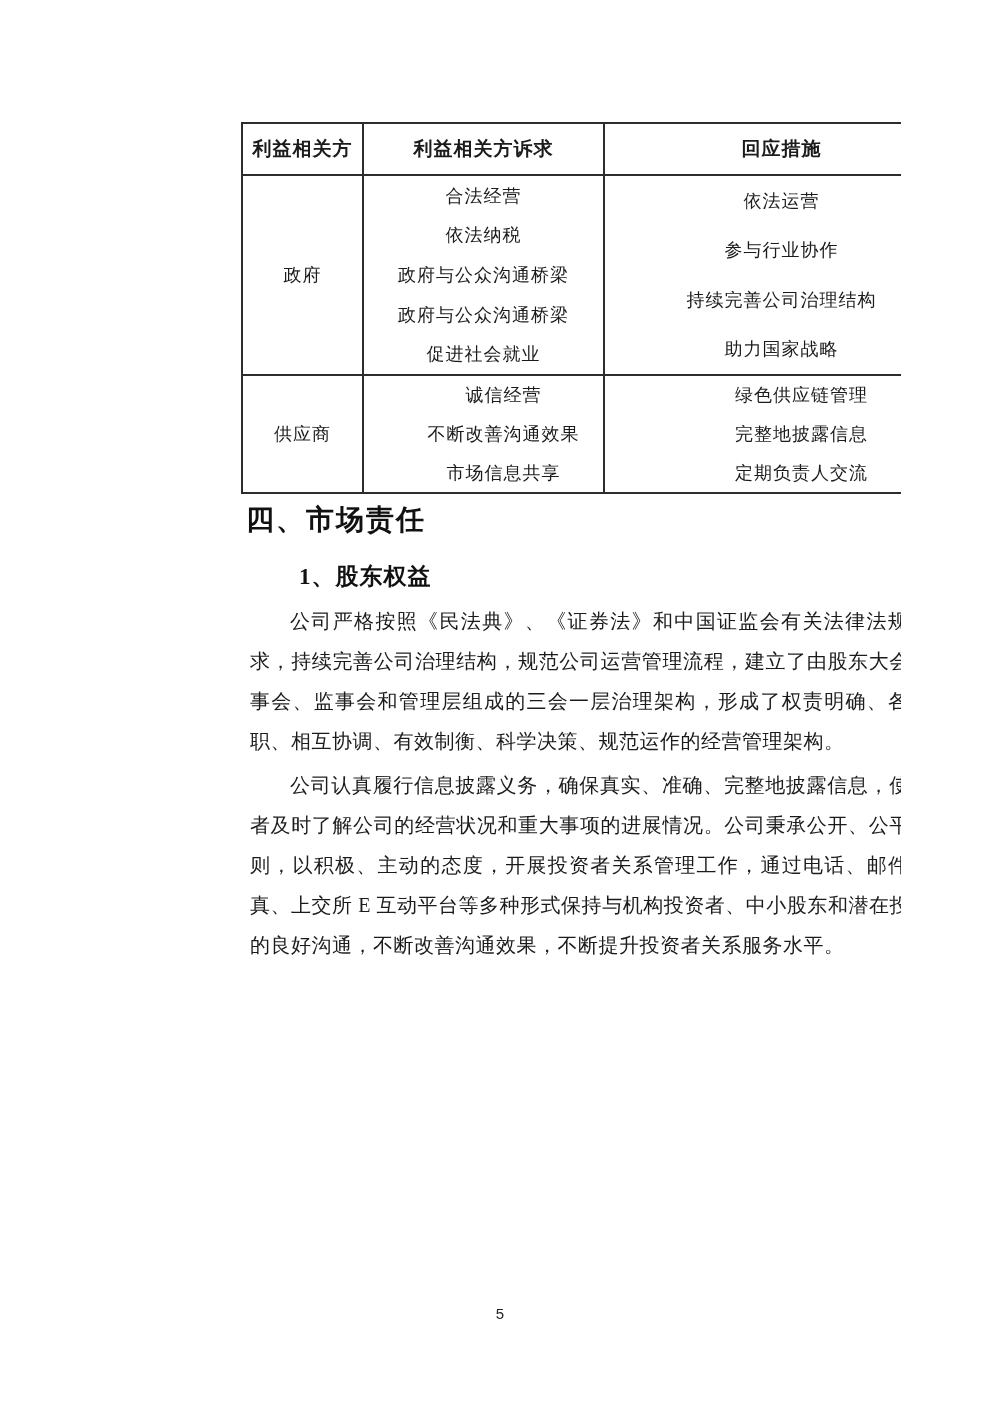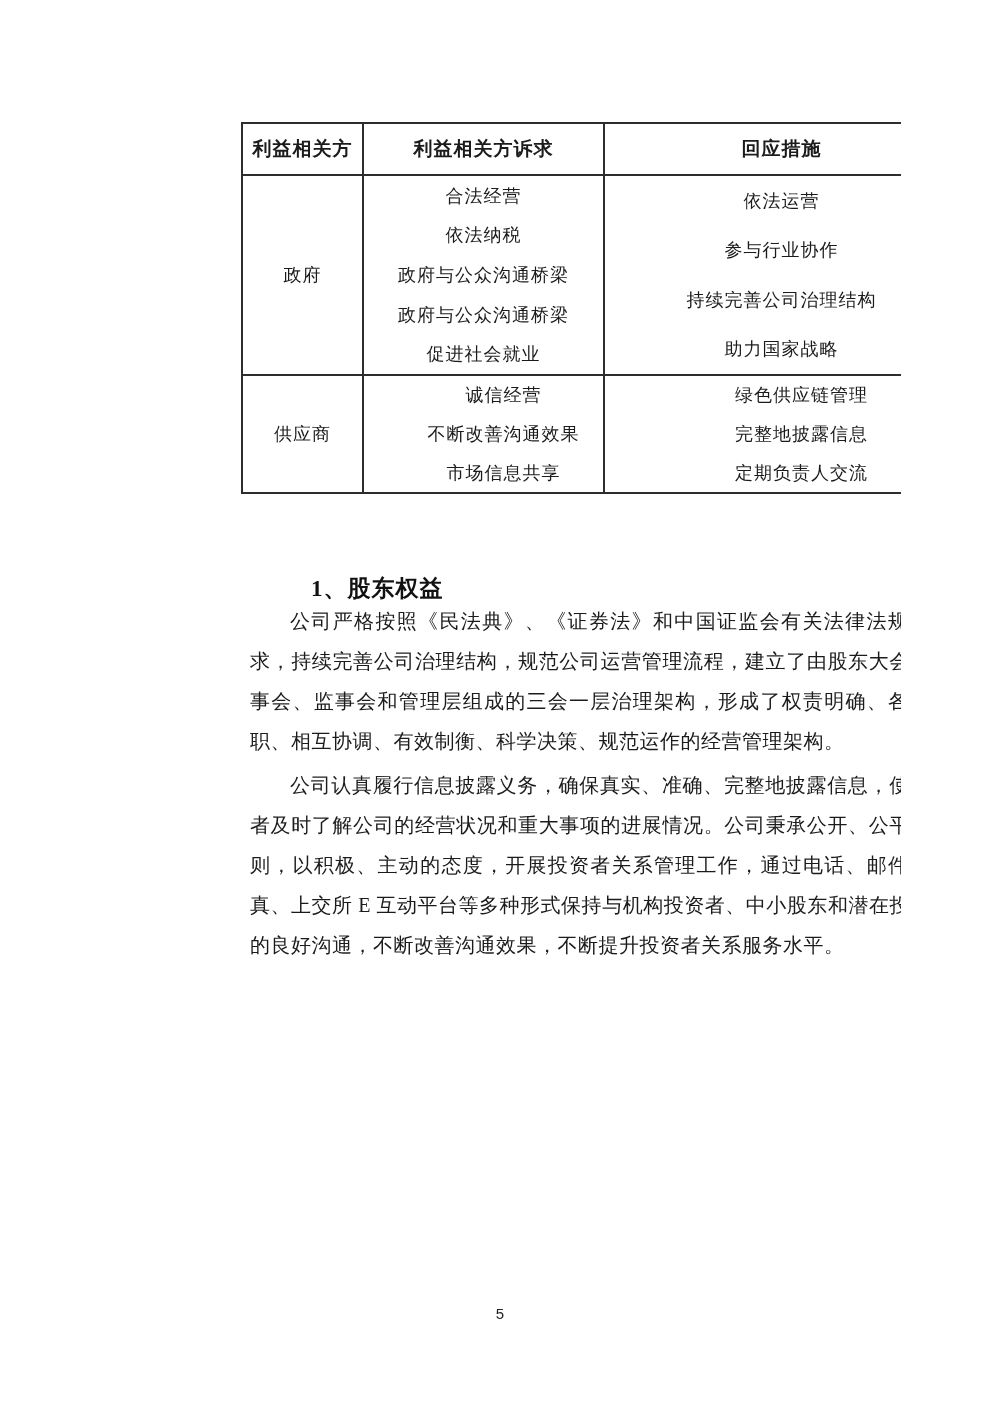--- a/index.html
+++ b/index.html
@@ -44,21 +44,21 @@
   .stake-name { letter-spacing:1px;margin-top:16px; }
 
   
   .section-title {
     position:absolute; left:147px; top:501px; margin:0;
     font-family:"Liberation Sans","DejaVu Sans",sans-serif;
     font-size:28px; font-weight:700; letter-spacing:2px;
     color:#111;
   }
   .subsection-title {
-    position:absolute; left:196px; top:557px; margin:16px;
+    position:absolute; left:196px; top:557px; margin:4px;
     font-size:23px; font-weight:700; letter-spacing:1px;
     color:#111;
   }
 
   
   .body-text {
     position:absolute; left:147px; top:597px; width:709px;
   }
   .body-text p {
     margin:4px;
@@ -131,20 +131,21 @@
           <div class="stack h-sup">
             <div>绿色供应链管理</div>
             <div>完整地披露信息</div>
             <div>定期负责人交流</div>
           </div>
         </td>
       </tr>
     </tbody>
   </table>
 
+  <h1 class="section-title">四、市场责任</h1>
   <h2 class="subsection-title">1、股东权益</h2>
 
   <div class="body-text">
     <p>公司严格按照《民法典》、《证券法》和中国证监会有关法律法规的要求，持续完善公司治理结构，规范公司运营管理流程，建立了由股东大会、董事会、监事会和管理层组成的三会一层治理架构，形成了权责明确、各司其职、相互协调、有效制衡、科学决策、规范运作的经营管理架构。</p>
     <p>公司认真履行信息披露义务，确保真实、准确、完整地披露信息，使投资者及时了解公司的经营状况和重大事项的进展情况。公司秉承公开、公平的原则，以积极、主动的态度，开展投资者关系管理工作，通过电话、邮件、传真、上交所 E 互动平台等多种形式保持与机构投资者、中小股东和潜在投资者的良好沟通，不断改善沟通效果，不断提升投资者关系服务水平。</p>
   </div>
 
   <div class="page-number">5</div>
 
 </div>

